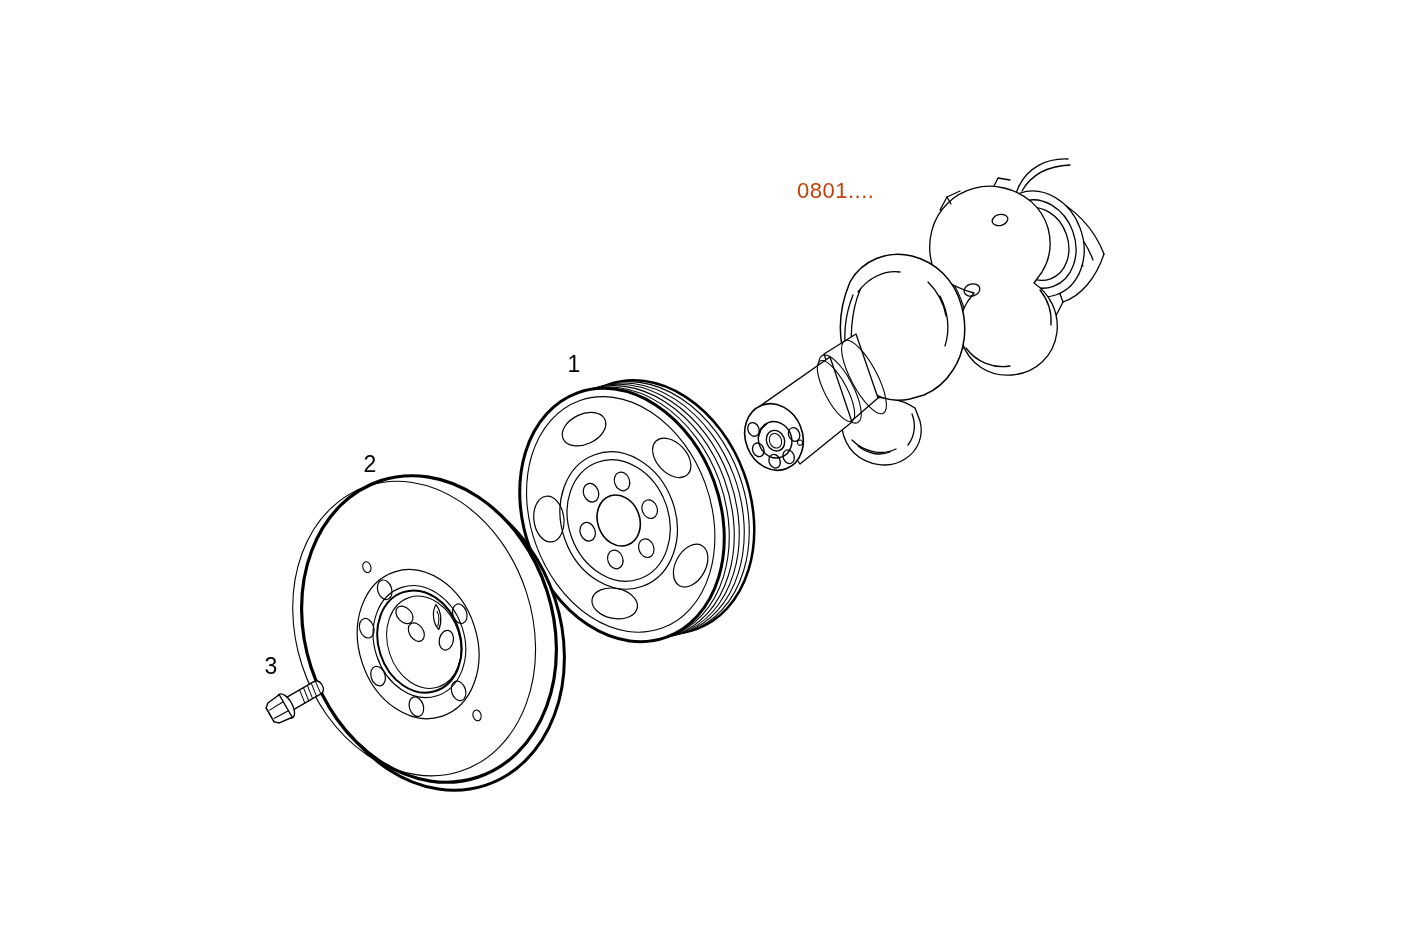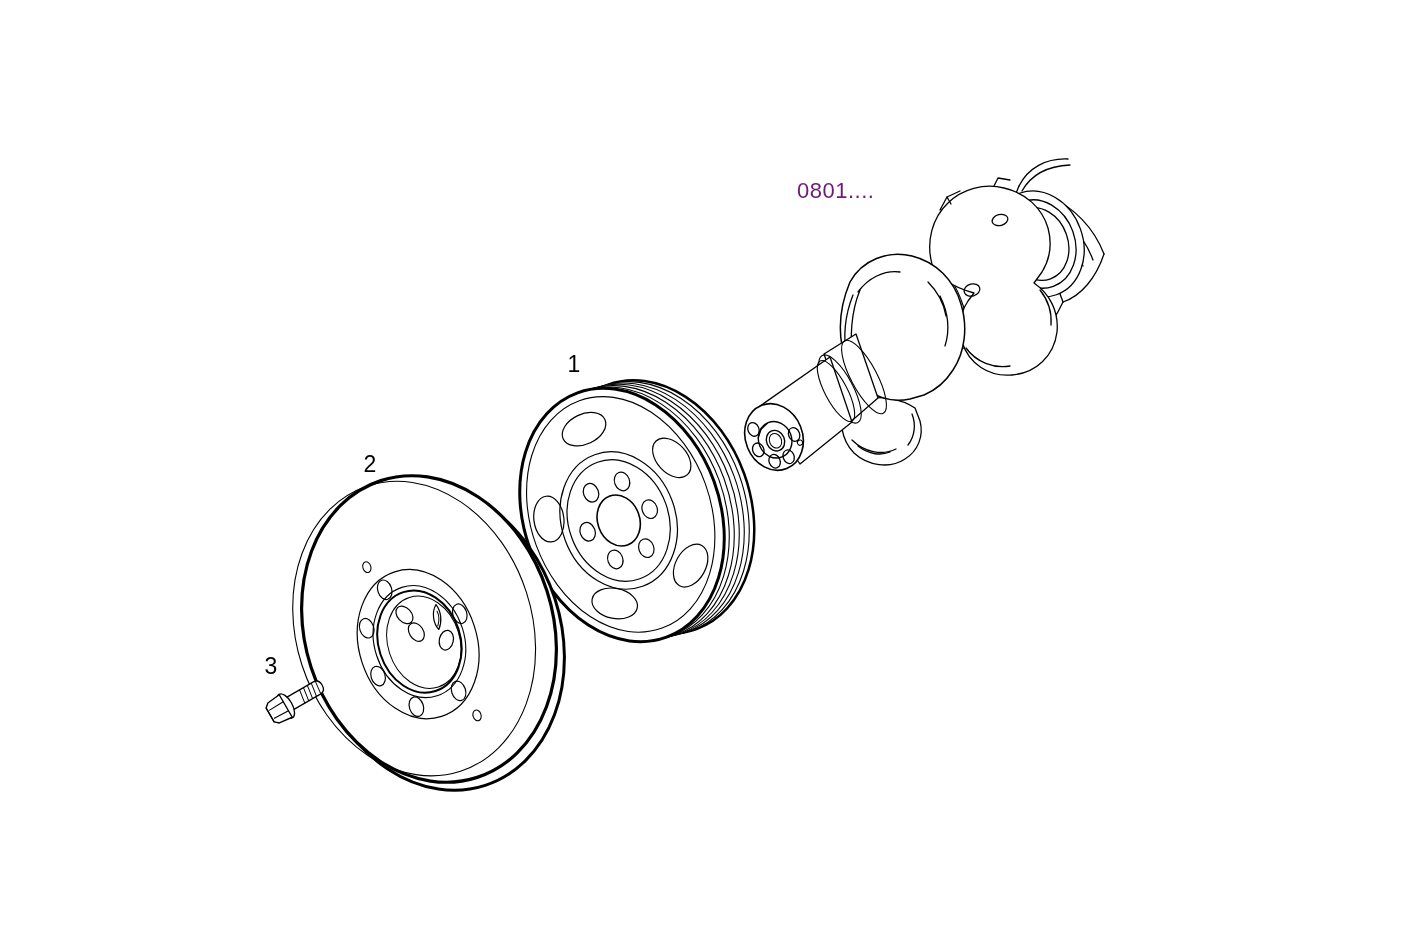--- a/index.html
+++ b/index.html
@@ -25,21 +25,21 @@
     transform: translate(-50%, -50%);
     font: 400 23px "Liberation Sans", sans-serif;
     color: #000;
     white-space: nowrap;
     user-select: none;
   }
   .ref-label {
     position: absolute;
     font: 400 22px "Liberation Sans", sans-serif;
     letter-spacing: 0.5px;
-    color: #701a75;
+    color: #c2410c;
     white-space: nowrap;
     user-select: none;
     text-align: right;
   }
 </style>
 </head>
 <body>
 
 <div class="stage">
 

